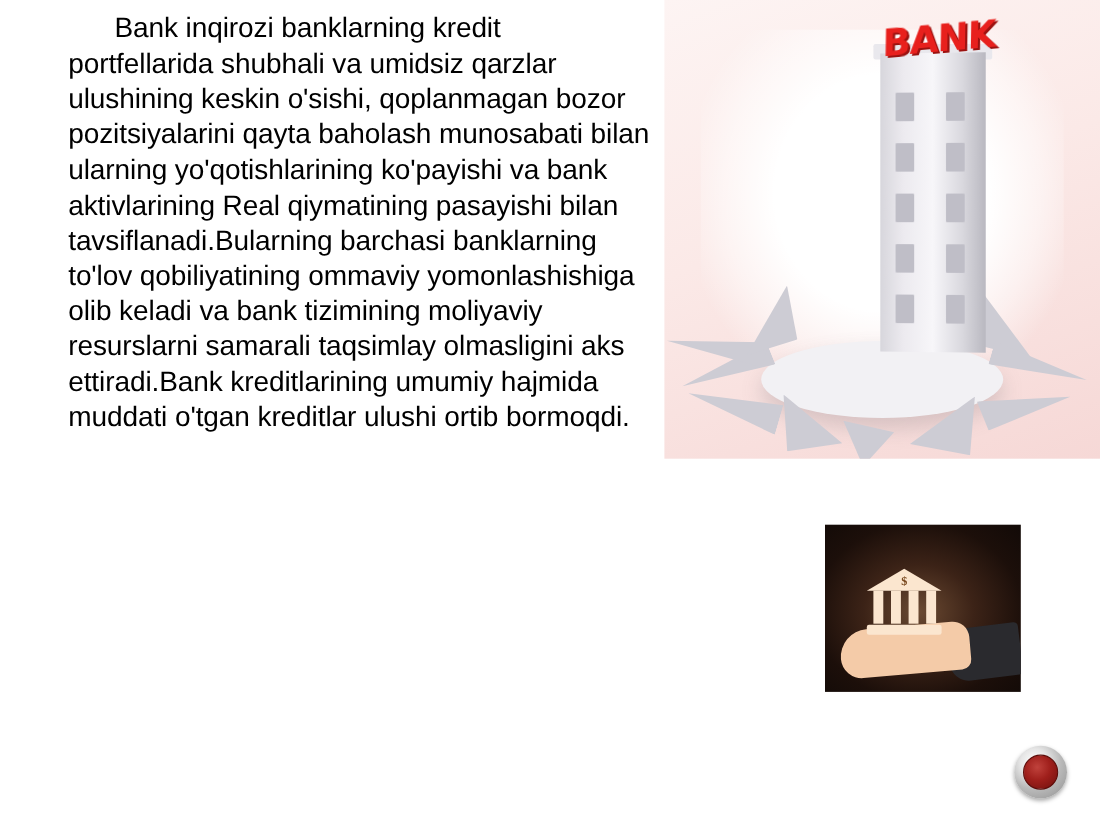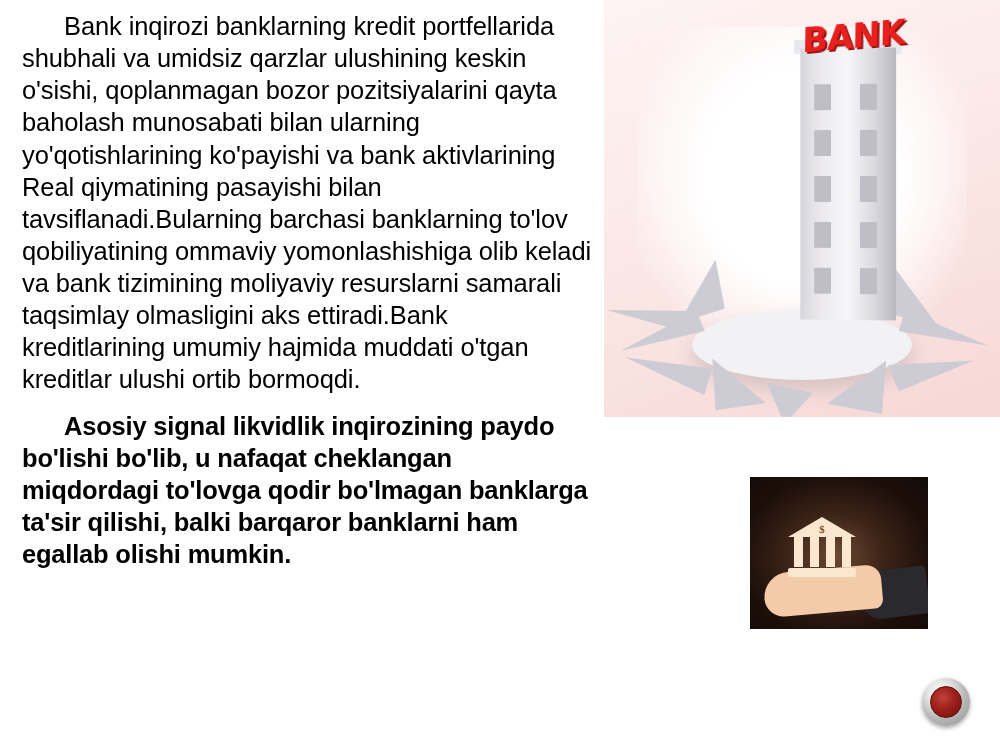--- a/index.html
+++ b/index.html
@@ -30,20 +30,21 @@
   }
   .para {
     font-size: 25.5px;
     line-height: 1.26;
     color: #000000;
     margin: 0;
     letter-spacing: -0.1px;
   }
   .para.first {
     text-indent: 42px;
+    margin-left: 40px;
   }
   .para.second {
     font-weight: bold;
     text-indent: 42px;
     margin-top: 14px;
     letter-spacing: -0.2px;
   }
 
   
   .img-bank {
@@ -235,21 +236,20 @@
     border: 1px solid #5e0d0a;
   }
 </style>
 </head>
 <body>
 
 <div class="slide">
 
   <div class="text-column">
     <p class="para first">Bank inqirozi banklarning kredit portfellarida shubhali va umidsiz qarzlar ulushining keskin o'sishi, qoplanmagan bozor pozitsiyalarini qayta baholash munosabati bilan ularning yo'qotishlarining ko'payishi va bank aktivlarining Real qiymatining pasayishi bilan tavsiflanadi.Bularning barchasi banklarning to'lov qobiliyatining ommaviy yomonlashishiga olib keladi va bank tizimining moliyaviy resurslarni samarali taqsimlay olmasligini aks ettiradi.Bank kreditlarining umumiy hajmida muddati o'tgan kreditlar ulushi ortib bormoqdi.</p>
-    <p class="para second">Asosiy signal likvidlik inqirozining paydo bo'lishi bo'lib, u nafaqat cheklangan miqdordagi to'lovga qodir bo'lmagan banklarga ta'sir qilishi, balki barqaror banklarni ham egallab olishi mumkin.</p>
   </div>
 
   <div class="img-bank">
     <div class="white-core"></div>
 
     <div class="ground">
       <div class="base"></div>
 
       <div class="shard" style="left:-34px; top:26px; width:86px; height:22px; transform:rotate(-22deg); clip-path:polygon(0 40%, 100% 0, 100% 100%);"></div>
       <div class="shard" style="left:-46px; top:2px; width:92px; height:26px; transform:rotate(8deg); clip-path:polygon(0 55%, 100% 10%, 96% 100%);"></div>

